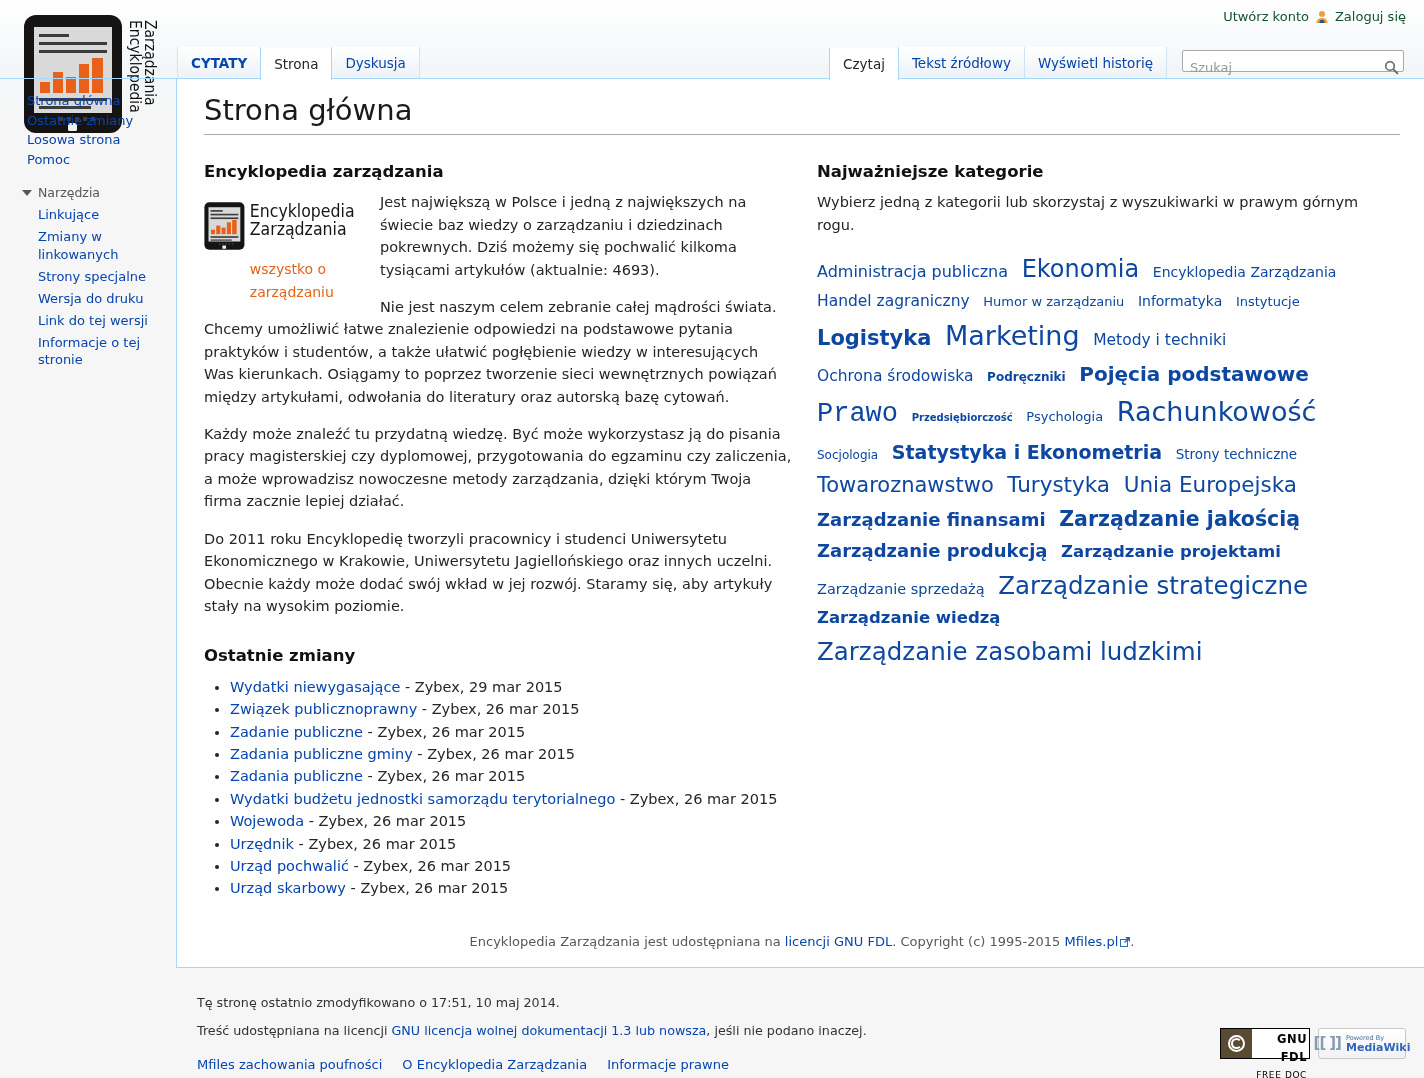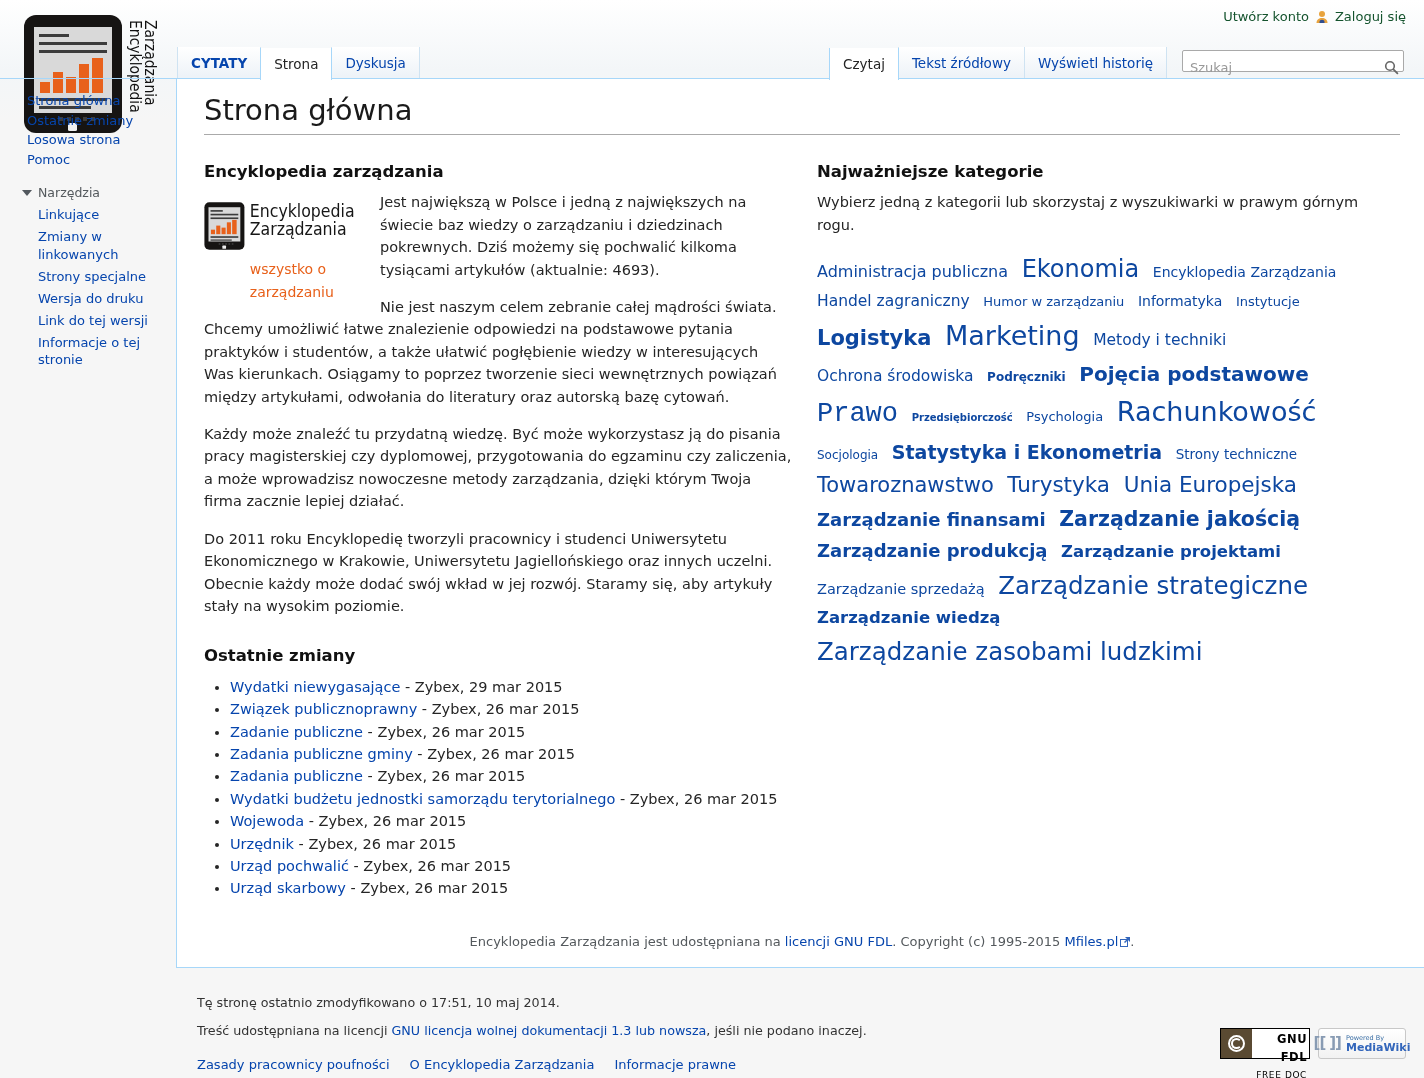--- a/index.html
+++ b/index.html
@@ -402,21 +402,21 @@
   </div>
 </div>
 
 <div class="footer">
   <div class="footer-line">Tę stronę ostatnio zmodyfikowano o 17:51, 10 maj 2014.</div>
   <div class="footer-line">
     <span>Treść udostępniana na licencji </span><a>GNU licencja wolnej dokumentacji 1.3 lub nowsza</a><span>, jeśli nie podano inaczej.</span>
   </div>
   <ul class="footer-places">
 
-      <li><a>Zasady pracownicy poufności</a></li>
+      <li><a>Mfiles zachowania poufności</a></li>
 
       <li><a>O Encyklopedia Zarządzania</a></li>
 
       <li><a>Informacje prawne</a></li>
     </ul>
 
   <div class="badges">
     <div class="badge-gnu">
       <div class="badge-gnu-sq">
           <div class="badge-gnu-c"></div>

